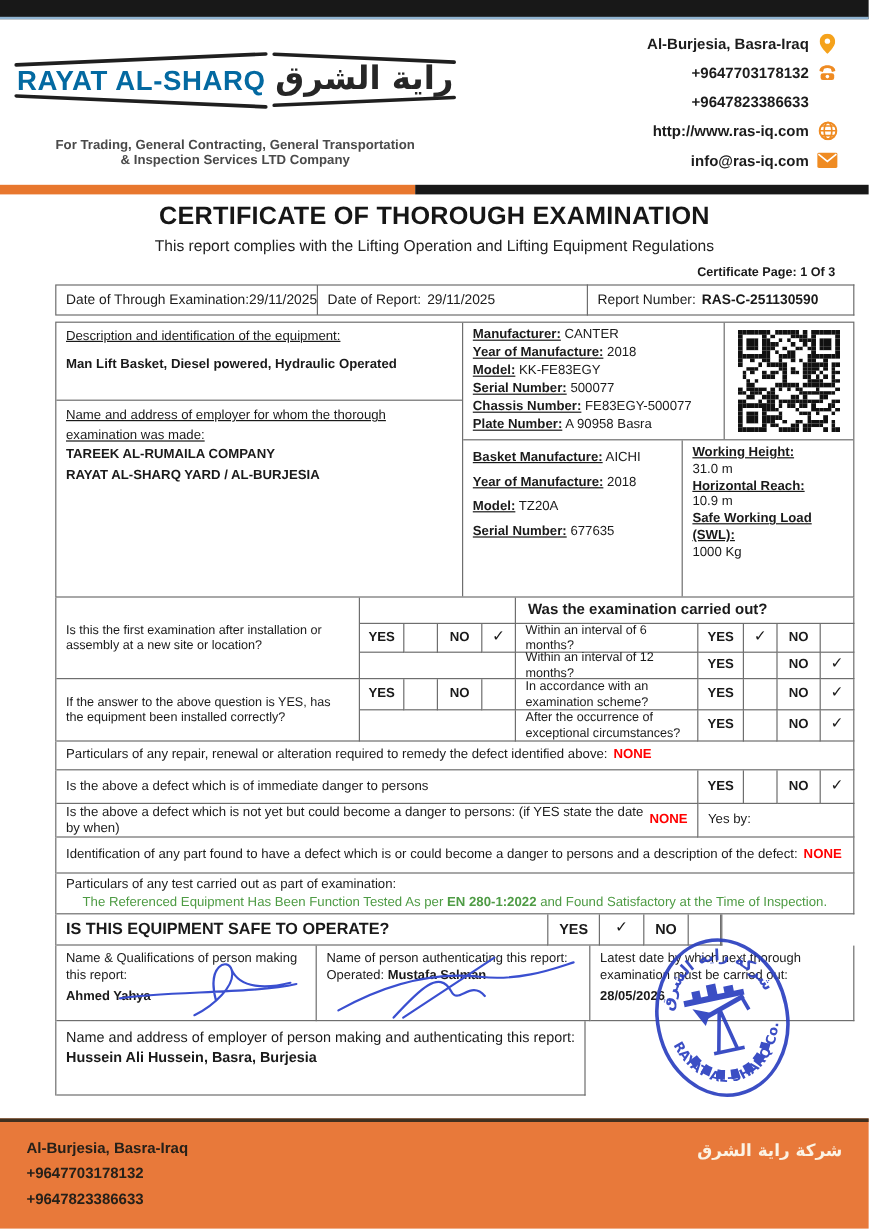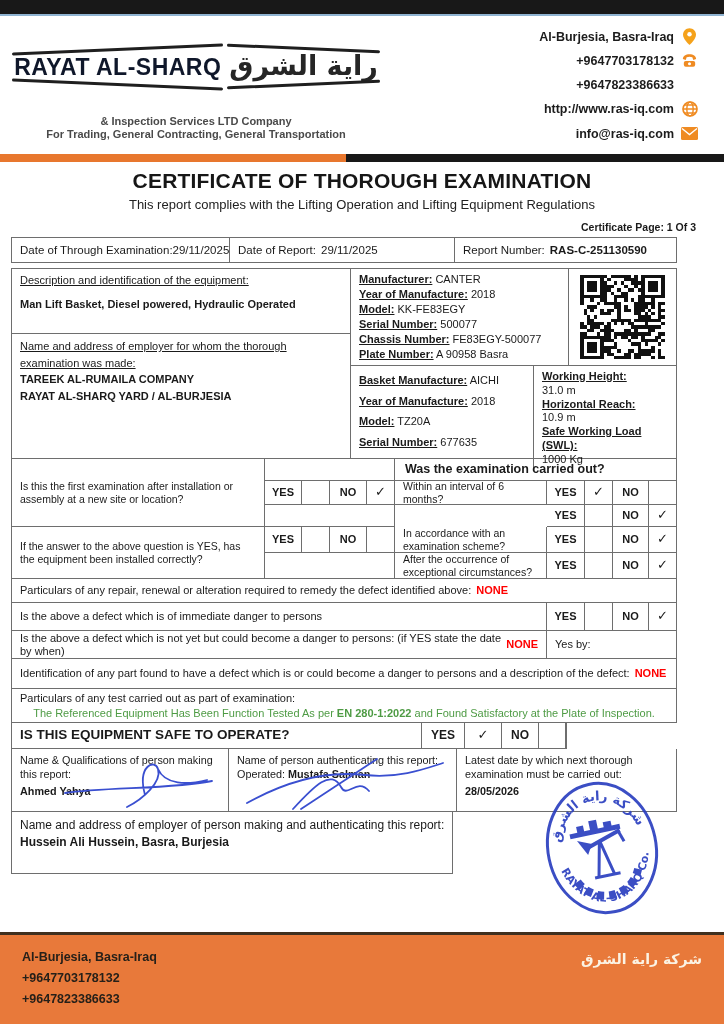--- a/index.html
+++ b/index.html
@@ -10,43 +10,43 @@
   
   .topbar{height:14px;background:#181818;border-bottom:2px solid #8fb3d1;}
   
   .header{height:138px;display:flex;justify-content:space-between;padding:2px 26px 0 26px;box-sizing:border-box;}
   .logo-block{width:340px;text-align:center;}
   .logo-row{display:flex;align-items:center;justify-content:center;gap:2px;height:97px;}
   .logo-txt{display:flex;flex-direction:column;align-items:center;}
   .swoosh{height:3px;background:#1f1f1f;width:100%;border-radius:2px;}
   .swoosh.sk1{transform:skewY(-2.5deg);}
   .swoosh.sk2{transform:skewY(2.5deg);}
-  .logo-en{font-size:23px;font-weight:bold;letter-spacing:.5px;color:#0f172a;padding:3px 2px 2px 2px;white-space:nowrap;}
+  .logo-en{font-size:23px;font-weight:bold;letter-spacing:.5px;color:#0369a1;padding:3px 2px 2px 2px;white-space:nowrap;}
   .logo-ar{font-size:27px;font-weight:bold;color:#262626;font-family:"DejaVu Sans",sans-serif;padding:0 2px 2px 2px;white-space:nowrap;direction:rtl;}
   .tagline{font-size:11px;font-weight:bold;color:#4a4a4a;line-height:13px;}
   .contact-block{display:flex;flex-direction:column;justify-content:space-between;align-items:flex-end;padding:10px 0 12px 0;font-size:12.5px;font-weight:bold;color:#1c1c1c;}
   .contact-row{display:flex;align-items:center;gap:7px;height:17px;}
   .icon-slot{width:17px;height:17px;display:flex;align-items:center;justify-content:center;}
   
   .divider{height:8px;display:flex;}
   .divider-orange{width:346px;background:#e8772e;}
   .divider-black{flex:1;background:#181818;}
   
   .title{text-align:center;font-size:21px;font-weight:bold;margin-top:7px;letter-spacing:.2px;color:#161616;}
   .subtitle{text-align:center;font-size:13px;margin-top:4px;font-weight:500;color:#222;}
   .cert-page{text-align:right;font-size:10.5px;font-weight:bold;padding-right:28px;margin-top:9px;}
   
-  .doc{width:666px;margin:4px 0 0 11px;}
+  .doc{width:666px;margin:4px 0 0 46px;}
   .dates{display:flex;height:26px;margin-bottom:5px;}
   .dates .cell{display:flex;align-items:center;padding:0 8px;font-size:11.5px;border-right:1px solid #6e6e6e;border-top:1px solid #6e6e6e;border-bottom:1px solid #6e6e6e;box-sizing:border-box;white-space:nowrap;}
   .dates .cell:first-child{border-left:1px solid #6e6e6e;}
   .w1{width:219px;}.w2{width:225px;}.w3{flex:1;}
   .gap6{width:5px;display:inline-block;}
   
-  .equip{display:flex;height:191px;box-sizing:border-box;border:1px solid #6e6e6e;}
+  .equip{display:flex;height:230px;box-sizing:border-box;border:1px solid #6e6e6e;}
   .equip-left{width:339px;border-right:1px solid #6e6e6e;display:flex;flex-direction:column;box-sizing:border-box;}
   .eq-desc{height:65px;border-bottom:1px solid #6e6e6e;padding:4px 8px;box-sizing:border-box;font-size:11px;line-height:15px;}
   .eq-emp{flex:1;padding:4px 8px;font-size:11px;line-height:16.5px;}
   .equip-right{flex:1;display:flex;flex-direction:column;}
   .er-top{height:97px;border-bottom:1px solid #6e6e6e;display:flex;}
   .manu{width:218px;border-right:1px solid #6e6e6e;padding:3px 8px;box-sizing:border-box;font-size:11px;line-height:15px;}
   .qr-cell{flex:1;display:flex;align-items:center;justify-content:center;}
   #qr{display:grid;grid-template-columns:repeat(25,3.4px);grid-auto-rows:3.4px;}
   .er-bot{flex:1;display:flex;}
   .basket{width:183px;border-right:1px solid #6e6e6e;padding:4px 8px;box-sizing:border-box;font-size:11px;line-height:20.5px;}
@@ -110,22 +110,22 @@
         <path d="M42,69 h24" stroke="#333" stroke-width="3"></path>
         <circle cx="67" cy="65" r="2.6" fill="#c0392b"></circle>
         <circle cx="73" cy="65" r="2.6" fill="#c0392b"></circle>
       </svg>
       <div class="logo-txt">
         <div class="swoosh sk2"></div>
         <div class="logo-ar">راية الشرق</div>
         <div class="swoosh sk1"></div>
       </div>
     </div>
+    <div class="tagline">For Trading, General Contracting, General Transportation</div>
     <div class="tagline">&amp; Inspection Services LTD Company</div>
-    <div class="tagline">For Trading, General Contracting, General Transportation</div>
   </div>
 
   <div class="contact-block">
     <div class="contact-row">
       <span>Al-Burjesia, Basra-Iraq</span>
       <span class="icon-slot">
         <svg width="13" height="17" viewBox="0 0 14 18">
             <path d="M7,0 C3.1,0 0,3.1 0,7 c0,5 7,11 7,11 s7,-6 7,-11 C14,3.1 10.9,0 7,0 z" fill="#f5a21b"></path>
             <circle cx="7" cy="6.6" r="2.4" fill="#fff"></circle>
           </svg>
@@ -877,20 +877,21 @@
     <div class="c chk" style="grid-column:3;grid-row:2;"></div>
     <div class="c yn" style="grid-column:4;grid-row:2;">NO</div>
     <div class="c chk" style="grid-column:5;grid-row:2;">✓</div>
     <div class="c q" style="grid-column:6;grid-row:2;">Within an interval of 6 months?</div>
     <div class="c yn" style="grid-column:7;grid-row:2;">YES</div>
     <div class="c chk" style="grid-column:8;grid-row:2;">✓</div>
     <div class="c yn" style="grid-column:9;grid-row:2;">NO</div>
     <div class="c chk" style="grid-column:10;grid-row:2;"></div>
 
     <div class="c" style="grid-column:2/6;grid-row:3;"></div>
+    <div class="c q" style="grid-column:6;grid-row:3;">Within an interval of 12 months?</div>
     <div class="c yn" style="grid-column:7;grid-row:3;">YES</div>
     <div class="c chk" style="grid-column:8;grid-row:3;"></div>
     <div class="c yn" style="grid-column:9;grid-row:3;">NO</div>
     <div class="c chk" style="grid-column:10;grid-row:3;">✓</div>
 
     <div class="c q" style="grid-column:1;grid-row:4/6;">If the answer to the above question is YES, has the equipment been installed correctly?</div>
     <div class="c yn" style="grid-column:2;grid-row:4;">YES</div>
     <div class="c chk" style="grid-column:3;grid-row:4;"></div>
     <div class="c yn" style="grid-column:4;grid-row:4;">NO</div>
     <div class="c chk" style="grid-column:5;grid-row:4;"></div>
@@ -938,21 +939,21 @@
       <span>Identification of any part found to have a defect which is or could become a danger to persons and a description of the defect:</span>
         <span class="gap6"></span>
         <span class="red">NONE</span>
     </div>
   </div>
 
   <div class="rrow h34">
     <div class="c tcell testcell">
       <div>Particulars of any test carried out as part of examination:</div>
       <div class="testline2">
-        <span class="green">The Referenced Equipment Has Been Function Tested As per </span><span class="green b">EN 280-1:2022</span><span class="green"> and Found Satisfactory at the Plate of Inspection.</span>
+        <span class="green">The Referenced Equipment Has Been Function Tested As per </span><span class="green b">EN 280-1:2022</span><span class="green"> and Found Satisfactory at the Time of Inspection.</span>
       </div>
     </div>
   </div>
 
   <div class="rrow h26s">
     <div class="c tcell safeq" style="flex:none;width:410px;">IS THIS EQUIPMENT SAFE TO OPERATE?</div>
     <div class="c yn" style="width:43px;font-size:12px;">YES</div>
     <div class="c chk" style="width:37px;">✓</div>
     <div class="c yn" style="width:37px;font-size:12px;">NO</div>
     <div class="c chk" style="width:27px;"></div>

